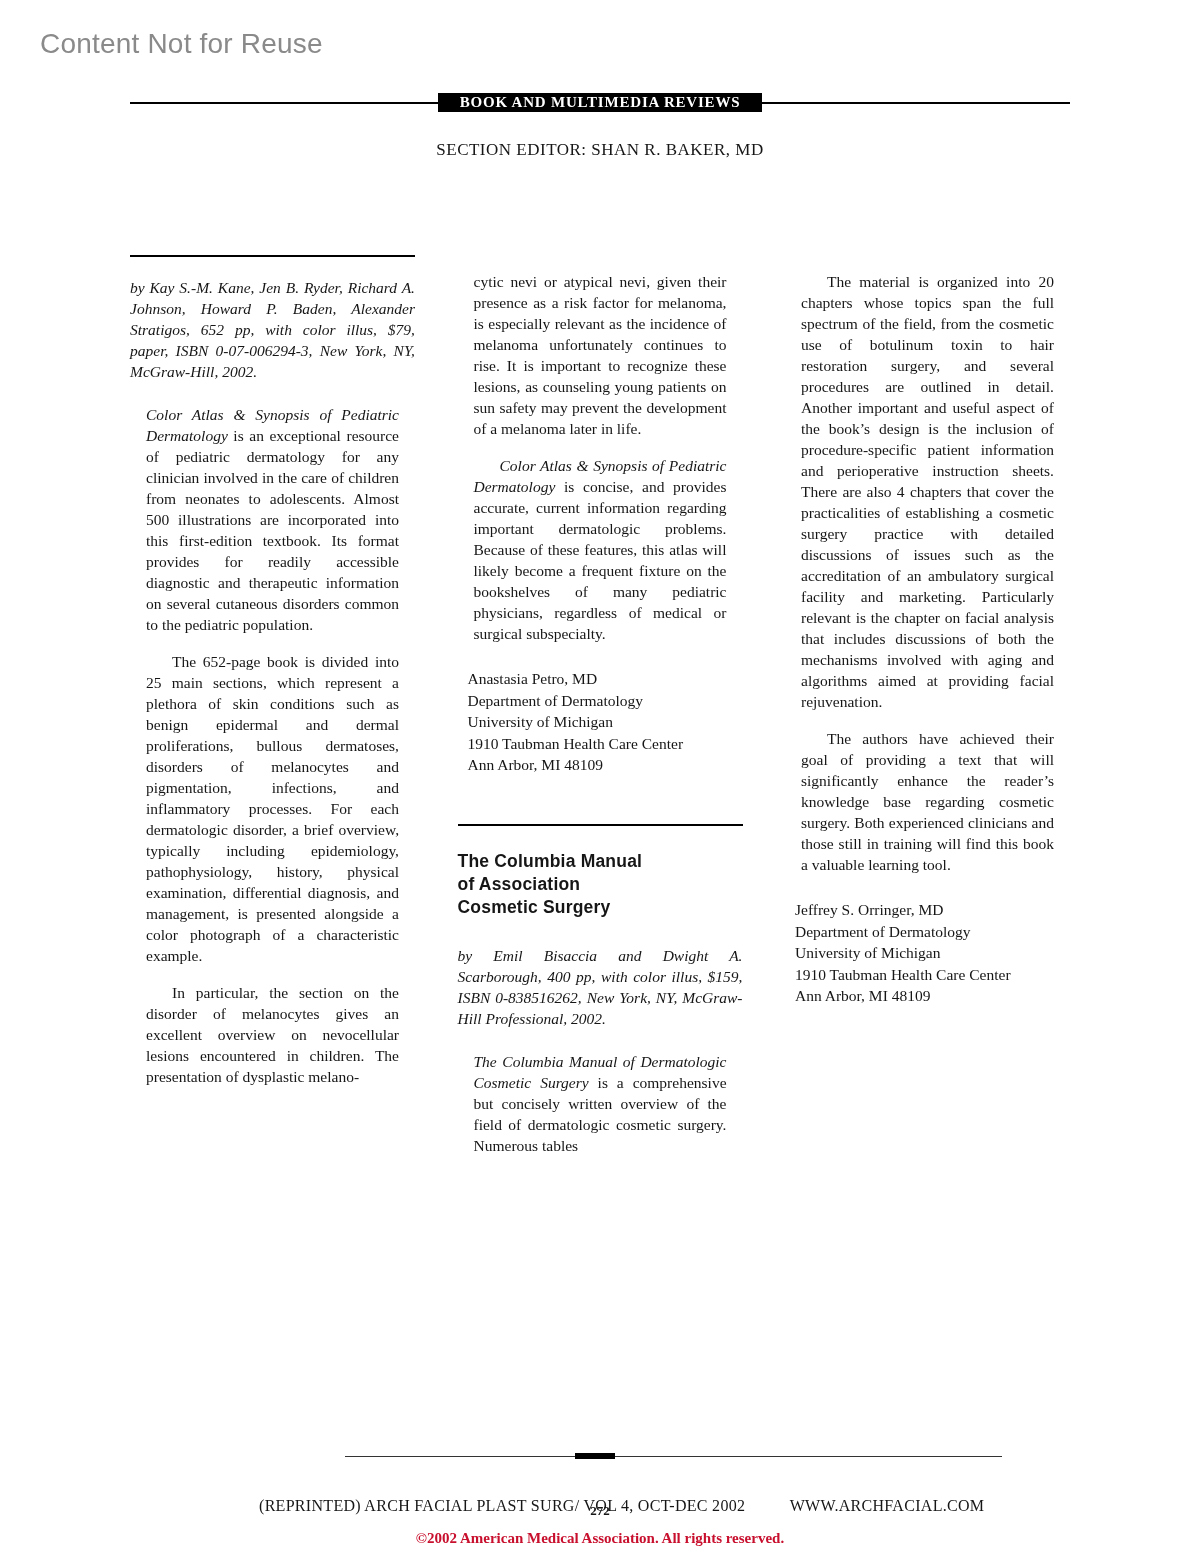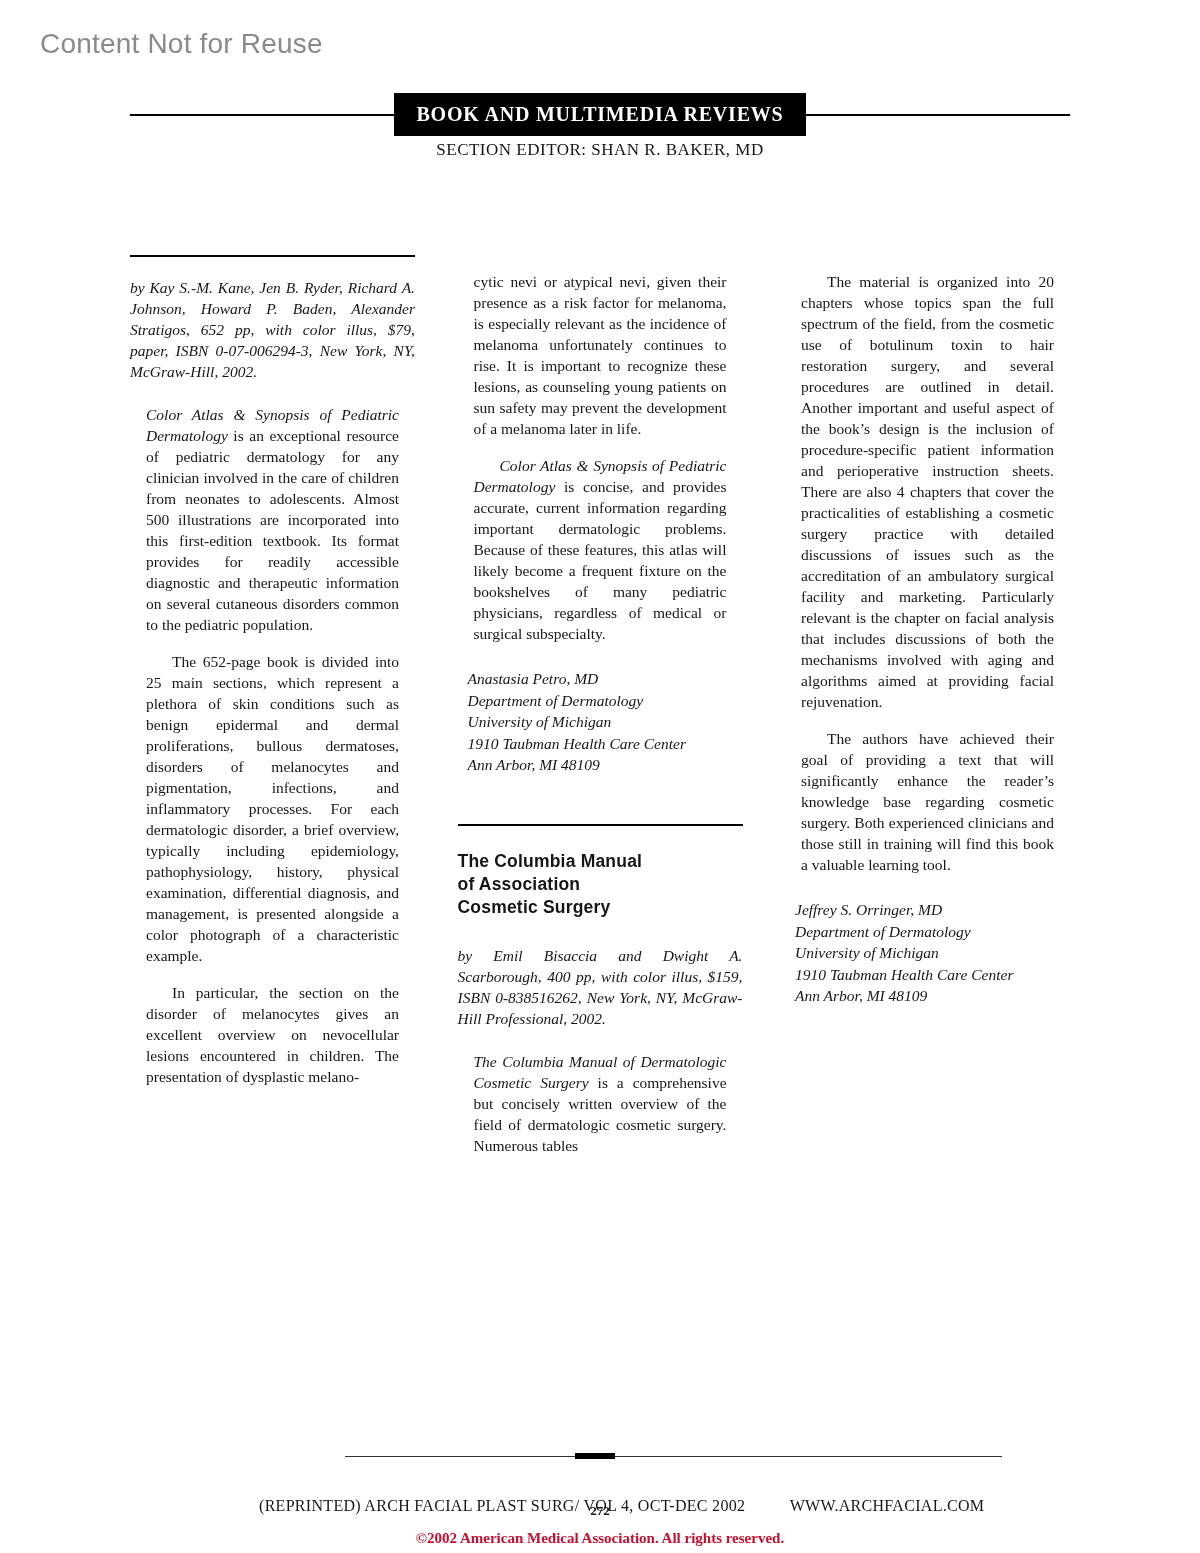--- a/index.html
+++ b/index.html
@@ -20,22 +20,22 @@
     letter-spacing: 0.2px;
   }
   .masthead {
     position: absolute; left: 130px; top: 93px; width: 940px;
     display: flex; align-items: center;
   }
   .masthead .rule { flex: 1; height: 2px; background: var(--rule-black, #000); }
   .banner {
     background: var(--banner-bg, #000);
     color: var(--banner-text, #fff);
-    font-weight: bold; font-size: 20px; letter-spacing: 0.8px;
-    padding: 10px 22px; white-space: nowrap;
+    font-weight: bold; font-size: 15px; letter-spacing: 0.8px;
+    padding: 1px 22px; white-space: nowrap;
   }
   .section-editor {
     position: absolute; left: 0; top: 140px; width: 1200px;
     text-align: center; font-size: 17px; letter-spacing: 0.5px;
   }
   .columns {
     position: absolute; left: 130px; top: 255px; width: 940px;
     display: flex; justify-content: space-between;
   }
   .col {
@@ -49,21 +49,21 @@
     font-family: "Liberation Sans", sans-serif;
     font-size: 17.5px; line-height: 23px; font-weight: bold;
     text-align: left; margin-bottom: 26px; letter-spacing: 0.2px;
   }
   .title-line { display: block; }
   .citation { font-style: italic; margin-bottom: 22px; }
   .body-p { margin: 16px; }
   .body-p.indent { text-indent: 26px; }
   .lead-italic { font-style: italic; }
   .signature {
-    font-style: italic; text-align: left;
+    text-align: left;
     margin: 24px 0 0 10px; line-height: 21.5px;
   }
   .footer-rule {
     position: absolute; left: 345px; top: 1456px;
     width: 657px; height: 1px; background: #333;
   }
   .footer-tick {
     position: absolute; left: 575px; top: 1453px;
     width: 40px; height: 6px; background: #000;
   }

